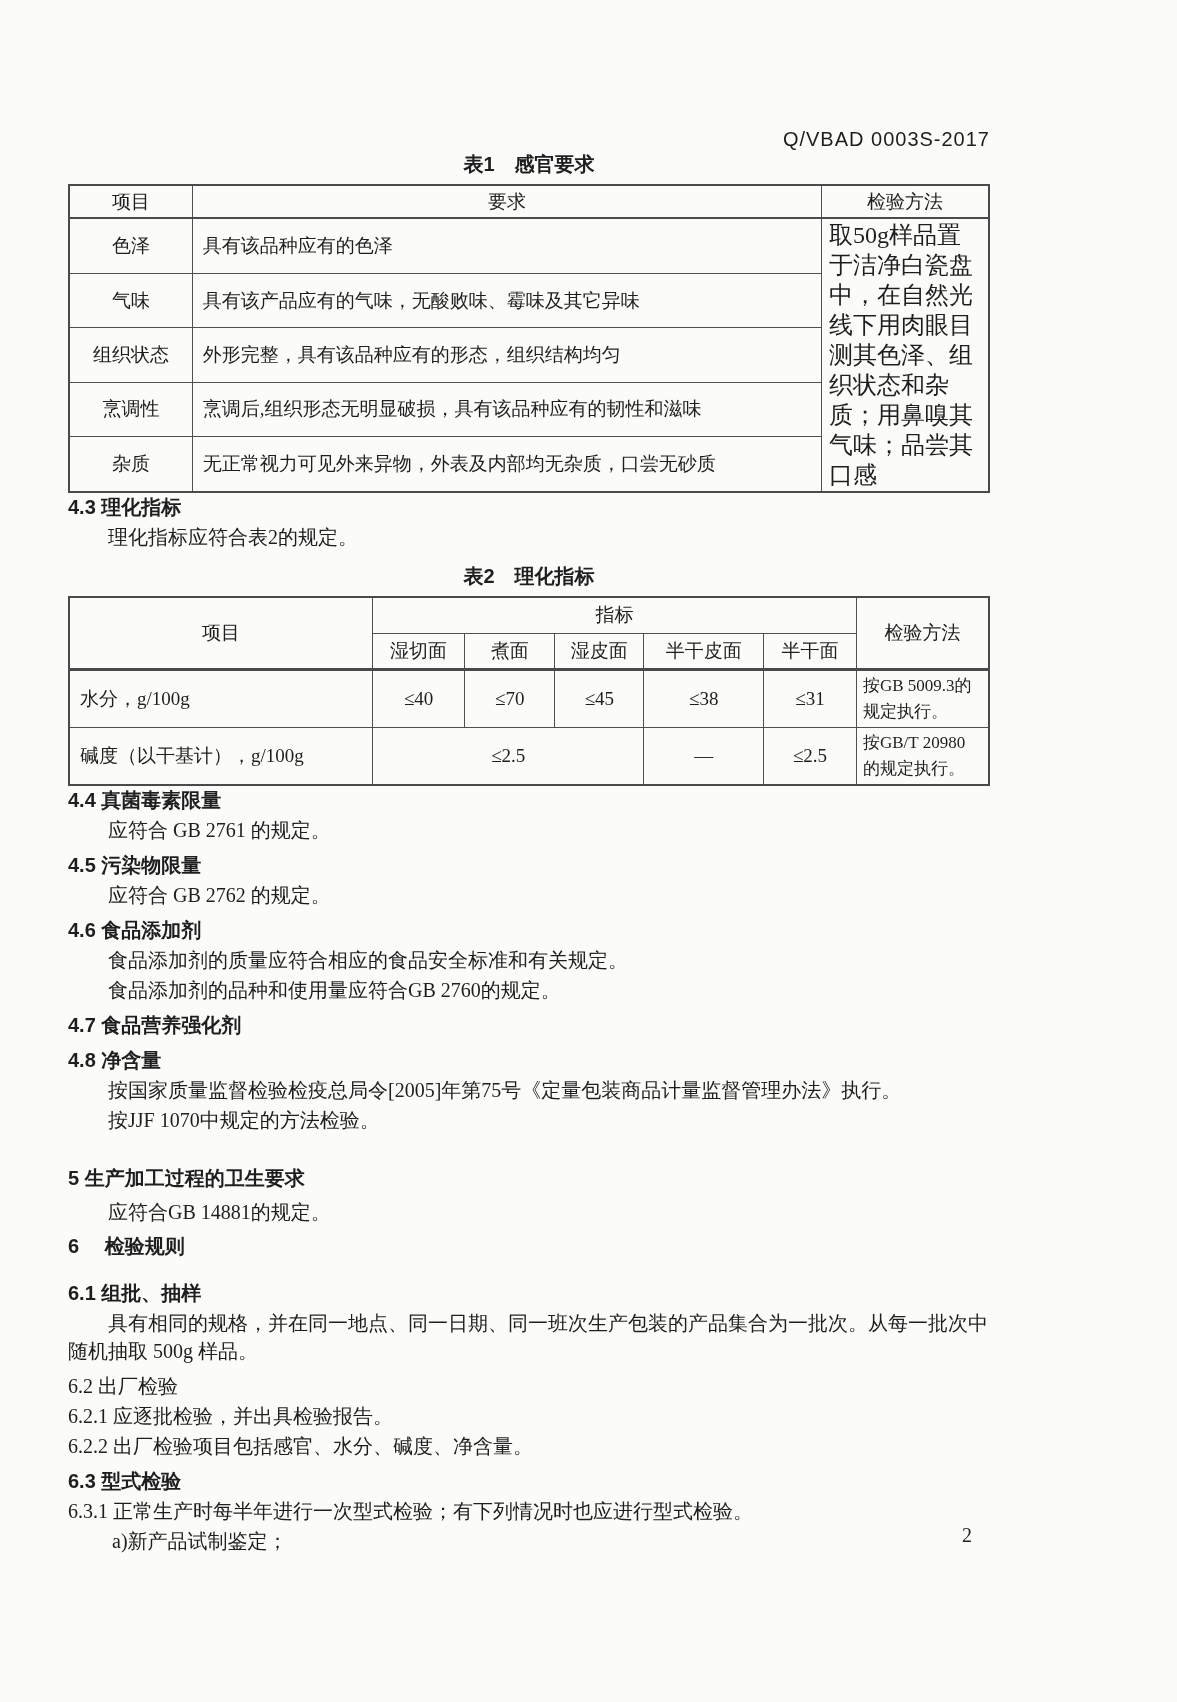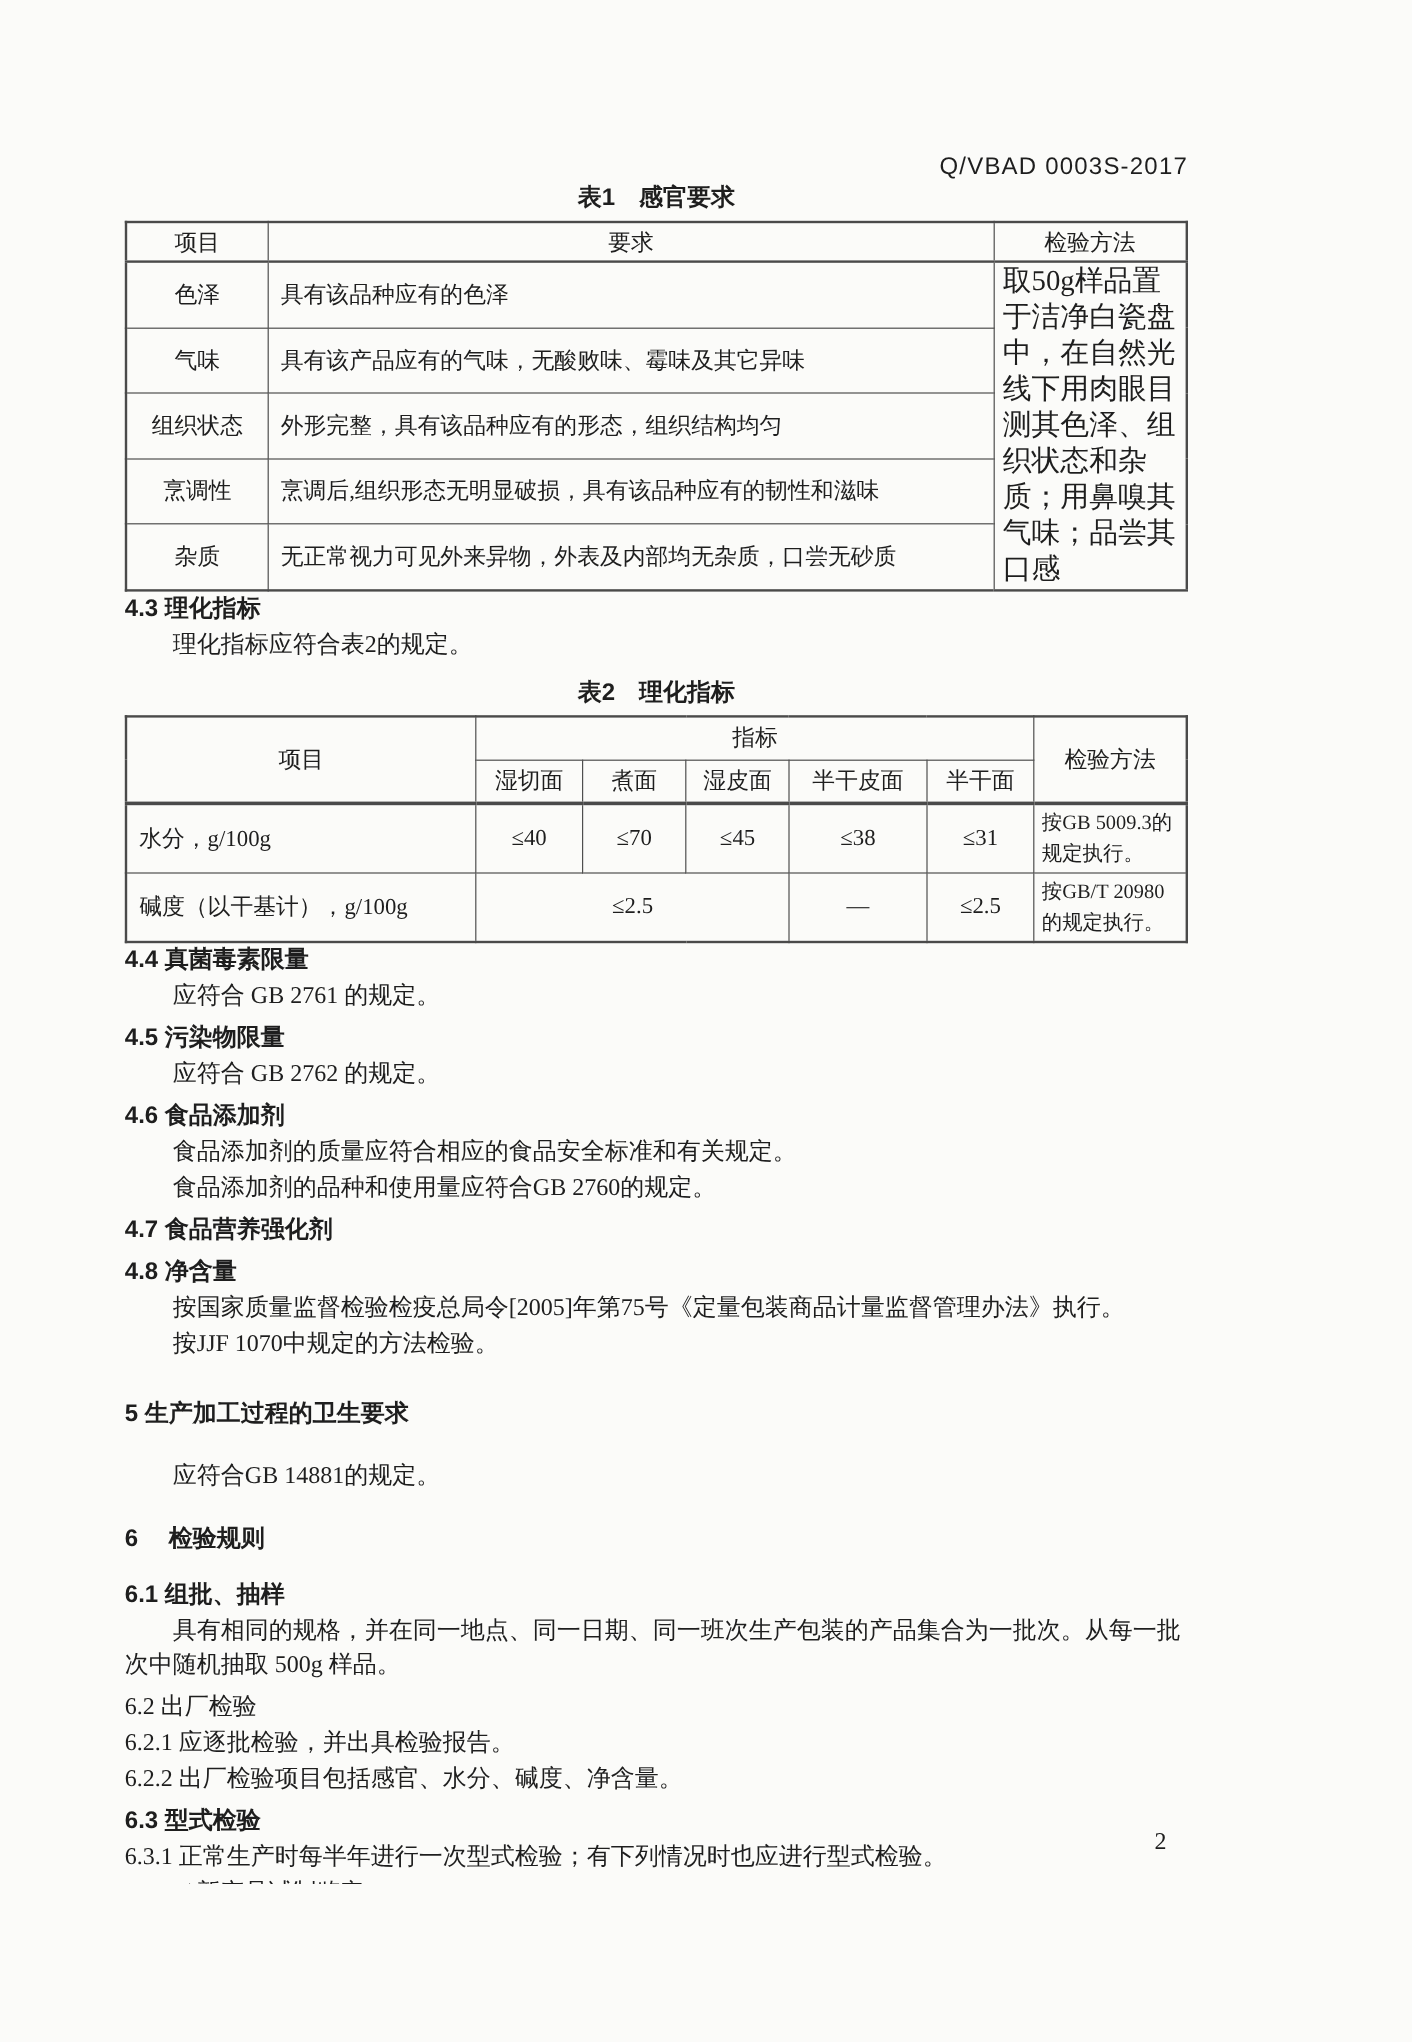--- a/index.html
+++ b/index.html
@@ -8,21 +8,21 @@
     background:#fbfbf9;
     color:#1e1e1e;
     font-family:"Liberation Serif","DejaVu Serif",serif;
     font-size:20px;
     -webkit-font-smoothing:antialiased;
   }
   .page {
     position:relative;
     width:1177px; height:1570px;
     box-sizing:border-box;
-    padding:128px 187px 0 104px;
+    padding:128px 187px 0 68px;
     overflow:hidden;
   }
   .doc-number {
     text-align:right;
     font-family:"Liberation Sans","DejaVu Sans",sans-serif;
     font-size:20px;
     letter-spacing:1px;
     white-space:pre;
   }
   .table-title {
@@ -84,21 +84,21 @@
     white-space:pre-wrap;
   }
   .heading.plain { font-weight:normal; font-family:"Liberation Serif","DejaVu Serif",serif; }
   .para {
     line-height:28px;
     margin:2px 0 0 0;
   }
   .para.indent { text-indent:2em; }
   .para.indent-a { text-indent:2.2em; }
   .gap-30 { margin-top:30px; }
-  .gap-24 { margin-top:24px; }
+  .gap-24 { margin-top:6px; }
   .gap-20 { margin-top:19px; }
   .gap-8  { margin-top:0; }
   .page-number {
     position:absolute;
     top:1524px;
     right:205px;
     font-size:20px;
   }
 </style>
 </head>

